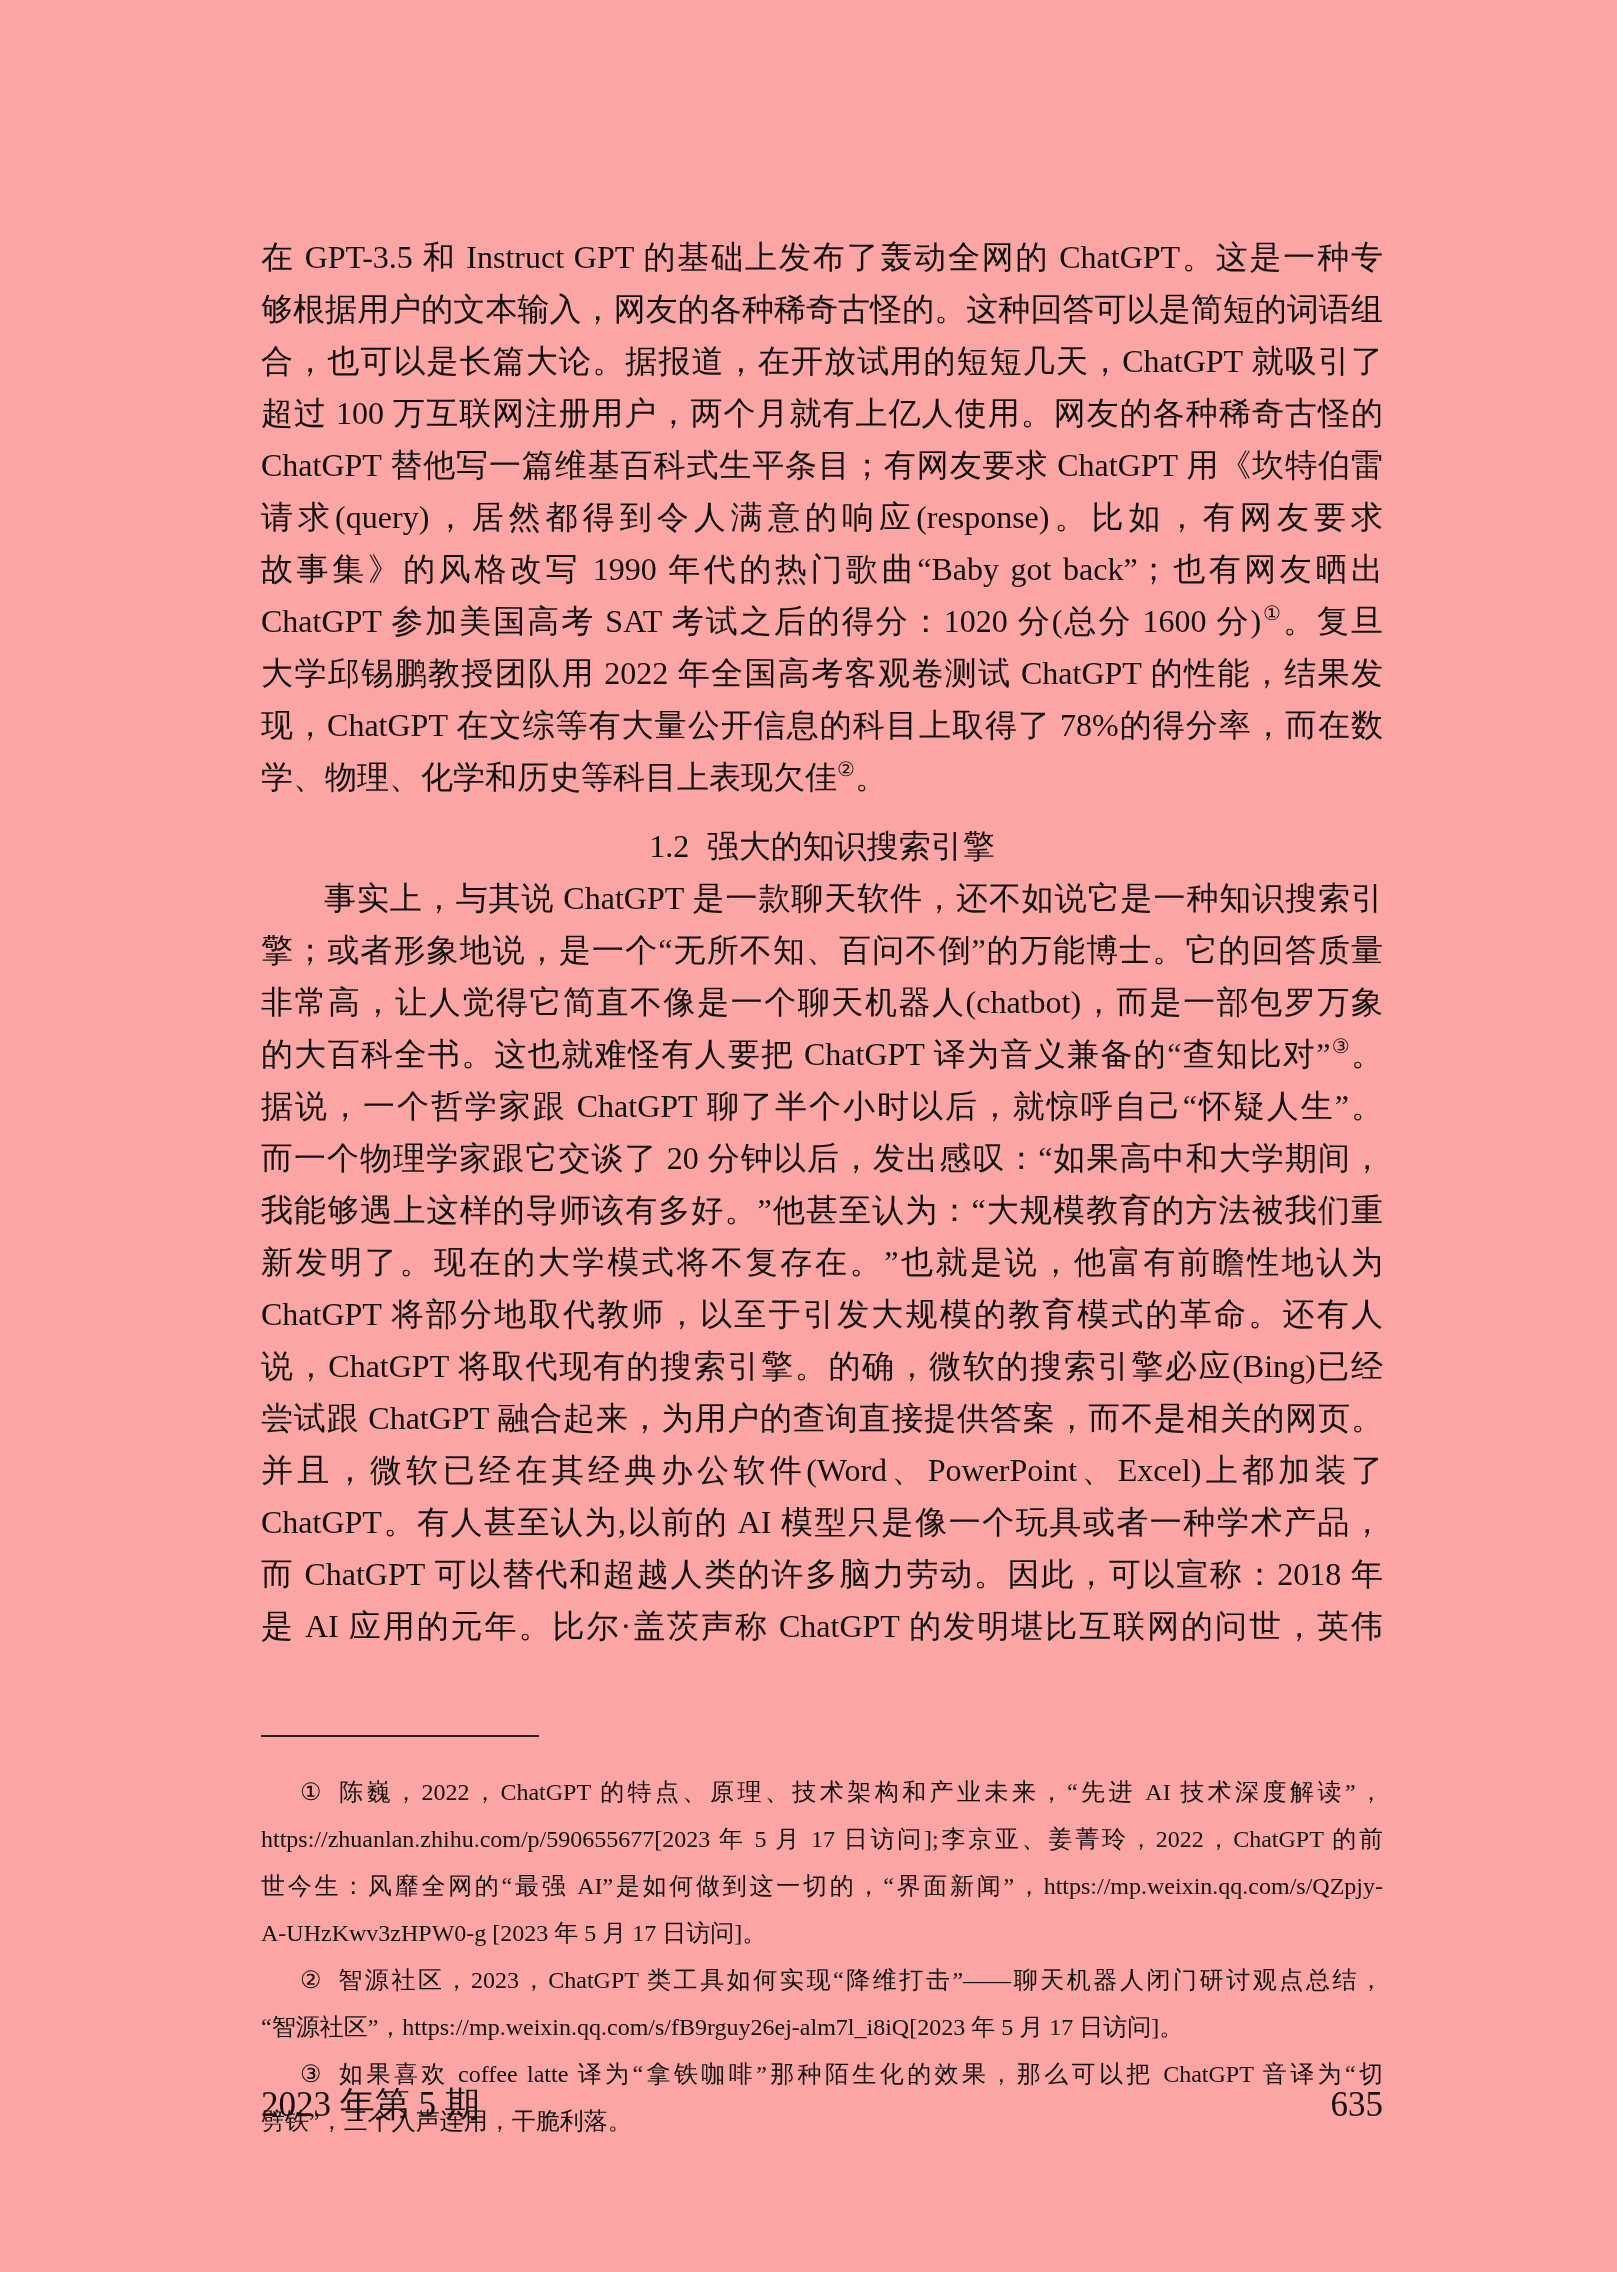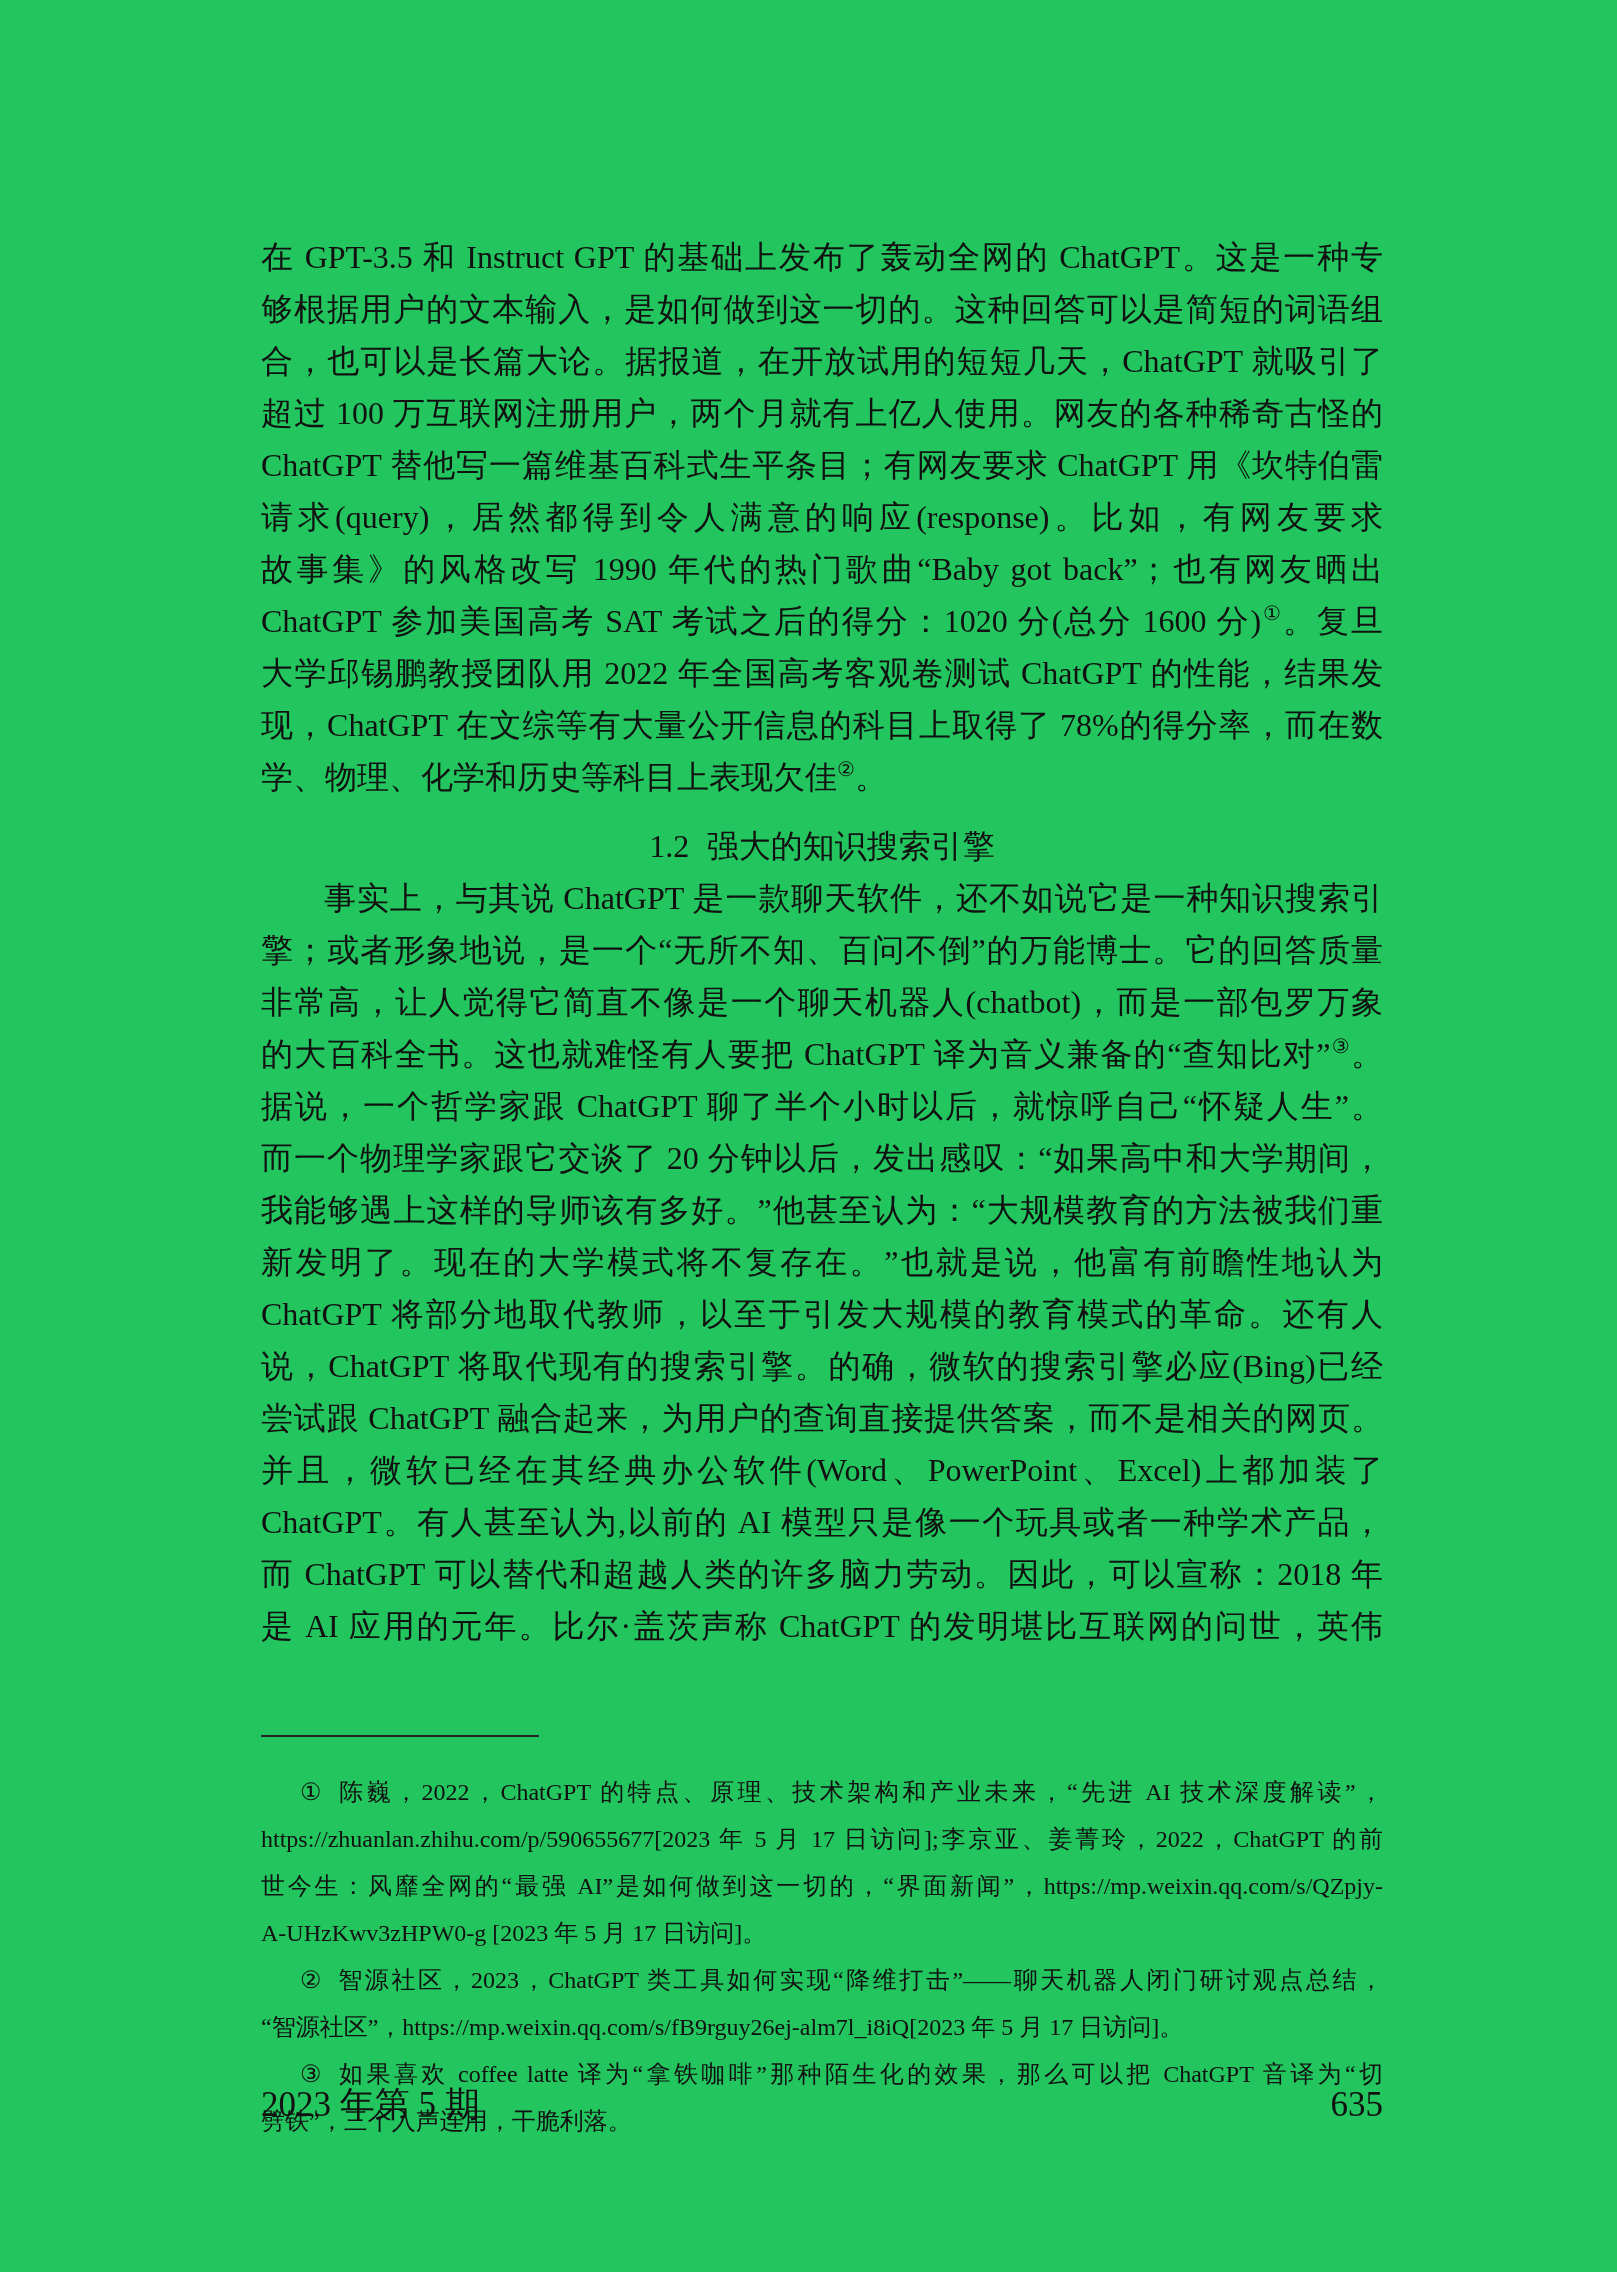--- a/index.html
+++ b/index.html
@@ -1,19 +1,19 @@
 <!DOCTYPE html>
 <html style="font-size:12.6px"><head>
 <meta charset="utf-8">
 <style>
   html,body{margin:0;padding:0;background:#e8e8e8;}
   .page{
     position:relative;
     width:1618px;height:2273px;
-    background:#22c55e;
+    background:#fca5a5;
     font-family:"Liberation Serif","DejaVu Serif",serif;
     color:#111;
     overflow:hidden;
   }
   .content{position:absolute;left:261px;top:231px;width:1122px;}
   .bl{
     height:52px;line-height:52px;font-size:32px;
     text-align:justify;text-align-last:justify;
     white-space:nowrap;
   }
@@ -49,21 +49,21 @@
 </style>
 </head>
 <body>
 
 <div class="page">
 
   <div class="content">
 
     <div>
       <div class="bl">在 GPT-3.5 和 Instruct GPT 的基础上发布了轰动全网的 ChatGPT。这是一种专</div>
-      <div class="bl">够根据用户的文本输入，是如何做到这一切的。这种回答可以是简短的词语组</div>
+      <div class="bl">够根据用户的文本输入，网友的各种稀奇古怪的。这种回答可以是简短的词语组</div>
       <div class="bl">合，也可以是长篇大论。据报道，在开放试用的短短几天，ChatGPT 就吸引了</div>
       <div class="bl">超过 100 万互联网注册用户，两个月就有上亿人使用。网友的各种稀奇古怪的</div>
       <div class="bl">ChatGPT 替他写一篇维基百科式生平条目；有网友要求 ChatGPT 用《坎特伯雷</div>
       <div class="bl">请求(query)，居然都得到令人满意的响应(response)。比如，有网友要求</div>
       <div class="bl">故事集》的风格改写 1990 年代的热门歌曲“Baby got back”；也有网友晒出</div>
       <div class="bl">
         <span>ChatGPT 参加美国高考 SAT 考试之后的得分：1020 分(总分 1600 分)</span><span class="sup">①</span><span>。复旦</span>
       </div>
       <div class="bl">大学邱锡鹏教授团队用 2022 年全国高考客观卷测试 ChatGPT 的性能，结果发</div>
       <div class="bl">现，ChatGPT 在文综等有大量公开信息的科目上取得了 78%的得分率，而在数</div>

